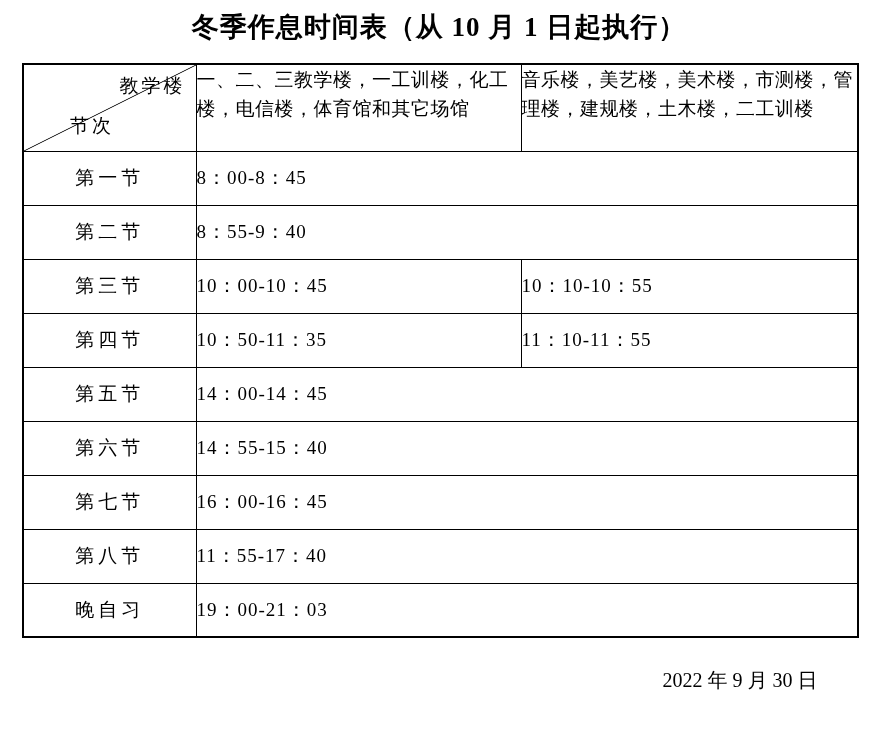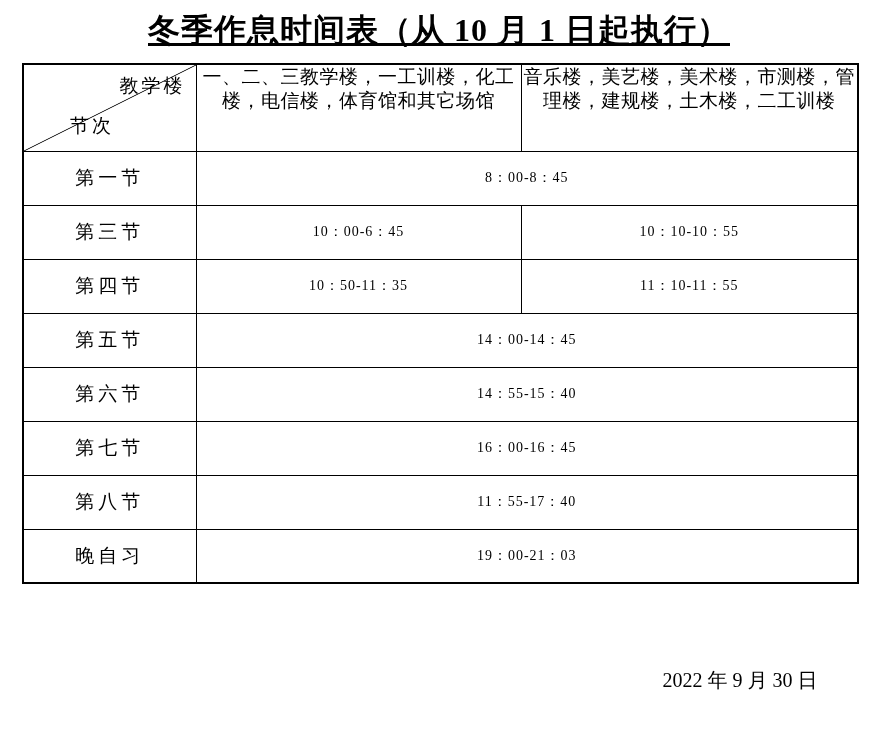--- a/index.html
+++ b/index.html
@@ -11,24 +11,23 @@
     font-family: "Liberation Serif", "DejaVu Serif", serif;
     color: #000000;
     overflow: hidden;
   }
   .title {
     position: absolute;
     top: 9px;
     left: 0;
     right: 0;
     text-align: center;
-    font-size: 32px;
+    font-size: 27px;
     font-weight: bold;
     letter-spacing: 1px;
-    text-decoration: underline;
   }
   table.schedule {
     position: absolute;
     top: 63px;
     left: 22px;
     width: 835px;
     border-collapse: collapse;
     table-layout: fixed;
   }
   table.schedule col.c1 { width: 173px; }
@@ -55,35 +54,33 @@
   }
   .corner-bottom {
     position: absolute;
     bottom: 12px;
     left: 46px;
     letter-spacing: 3px;
   }
   td.colhead {
     vertical-align: top;
     font-size: 19px;
-    line-height: 24px;
+    line-height: 29px;
     padding: 3px 7px 0 9px;
     letter-spacing: 0.5px;
-    text-align: center;
   }
   td.period {
     text-align: center;
     vertical-align: middle;
     font-size: 19px;
     letter-spacing: 4px;
   }
   td.time {
-    text-align: center;
     vertical-align: middle;
-    font-size: 14px;
+    font-size: 19px;
     letter-spacing: 1px;
   }
   .footer {
     position: absolute;
     top: 665px;
     right: 28px;
     width: 220px;
     text-align: center;
     font-size: 20px;
     line-height: 30px;
@@ -110,24 +107,28 @@
         </td>
         <td class="colhead">一、二、三教学楼，一工训楼，化工楼，电信楼，体育馆和其它场馆</td>
         <td class="colhead">音乐楼，美艺楼，美术楼，市测楼，管理楼，建规楼，土木楼，二工训楼</td>
       </tr>
 
       <tr class="body-row">
         <td class="period">第一节</td>
         <td class="time" colspan="2">8：00-8：45</td>
       </tr>
 
+      <tr class="body-row">
+        <td class="period">第二节</td>
+        <td class="time" colspan="2">8：55-9：40</td>
+      </tr>
 
       <tr class="body-row">
         <td class="period">第三节</td>
-        <td class="time">10：00-6：45</td>
+        <td class="time">10：00-10：45</td>
         <td class="time">10：10-10：55</td>
       </tr>
 
       <tr class="body-row">
         <td class="period">第四节</td>
         <td class="time">10：50-11：35</td>
         <td class="time">11：10-11：55</td>
       </tr>
 
       <tr class="body-row">

